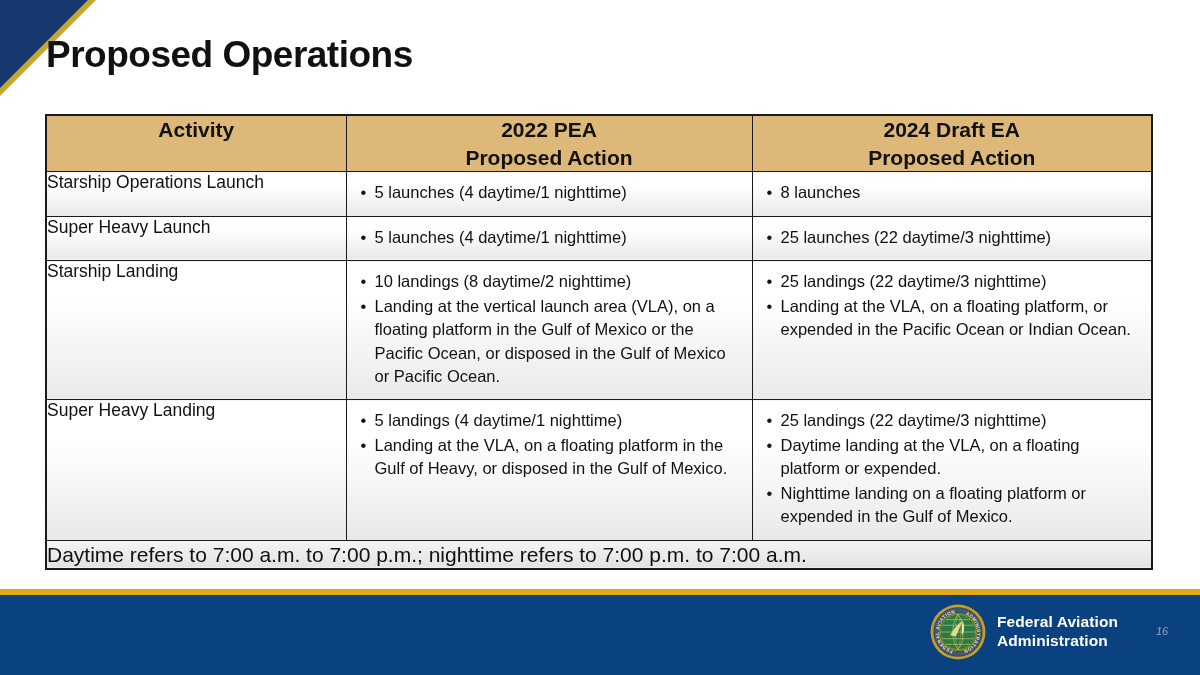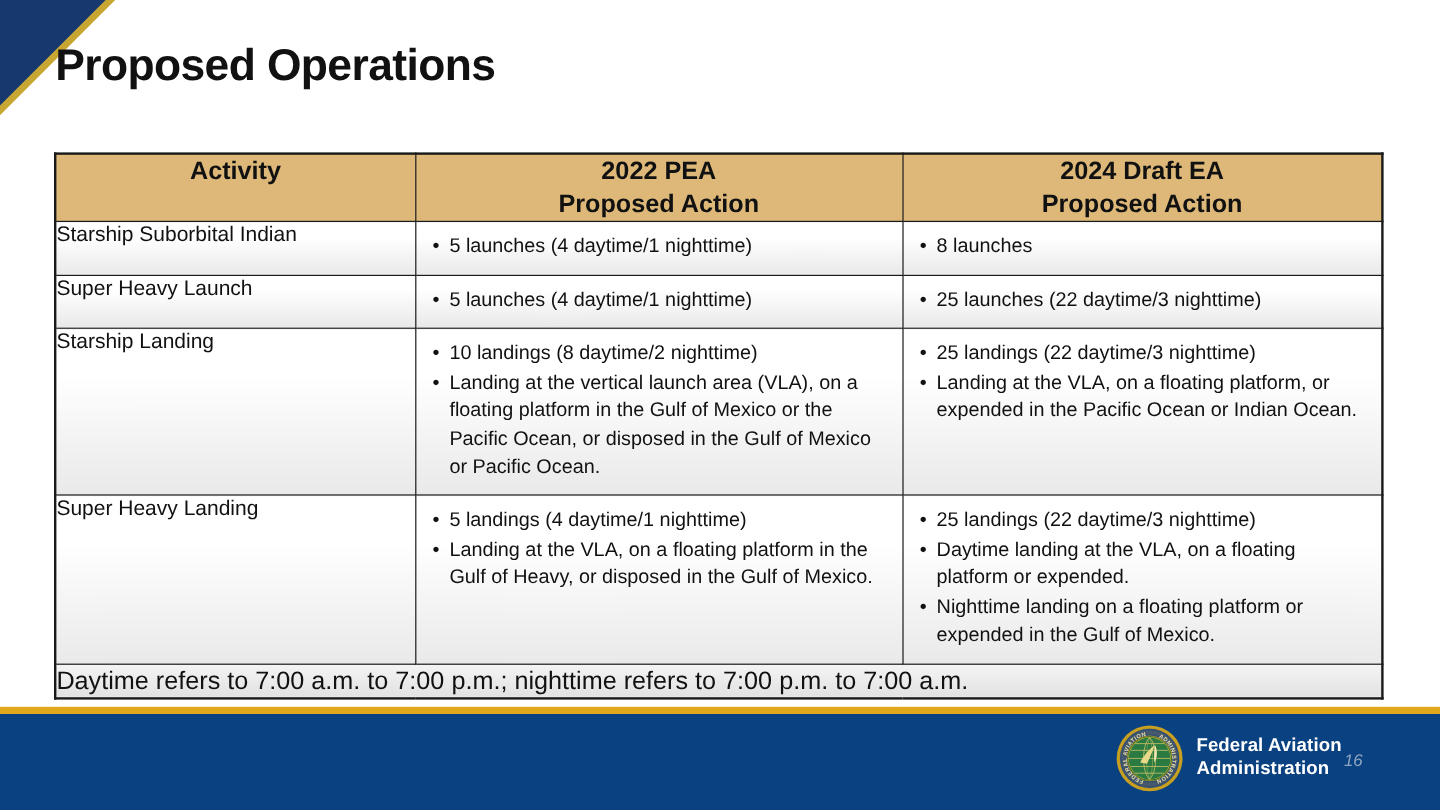--- a/index.html
+++ b/index.html
@@ -44,21 +44,21 @@
     color: #111111;
     letter-spacing: -0.5px;
     line-height: 1.05;
     white-space: nowrap;
   }
 
   
   .ops-table {
     position: absolute;
     left: 45px;
-    top: 127px;
+    top: 114px;
     width: 1108px;
     border-collapse: collapse;
     table-layout: fixed;
     border: 2px solid #1a1a1a;
   }
   .ops-table td, .ops-table th {
     border: 1.5px solid #1a1a1a;
     vertical-align: top;
     padding: 0;
   }
@@ -146,24 +146,24 @@
   .faa-text {
     margin-left: 11px;
     color: #ffffff;
     font-size: 15.5px;
     font-weight: bold;
     line-height: 1.22;
     letter-spacing: 0.1px;
   }
   .slide-number {
     position: absolute;
-    left: 1120px;
+    left: 1156px;
     top: 625px;
     color: #8fa6c2;
-    font-size: 14px;
+    font-size: 11px;
     font-style: italic;
   }
 </style>
 </head>
 <body>
 
 <div id="slide">
 
   <div class="corner-gold"></div>
   <div class="corner-navy"></div>
@@ -187,21 +187,21 @@
         </th>
         <th>
           <span>2024 Draft EA</span><br>
           <span>Proposed Action</span>
         </th>
       </tr>
     </thead>
     <tbody>
 
       <tr>
-        <td class="activity-cell">Starship Suborbital Indian</td>
+        <td class="activity-cell">Starship Operations Launch</td>
         <td>
           <ul class="bullets">
             <li><span class="dot">•</span><span>5 launches (4 daytime/1 nighttime)</span></li>
           </ul>
         </td>
         <td>
           <ul class="bullets">
             <li><span class="dot">•</span><span>8 launches</span></li>
           </ul>
         </td>

